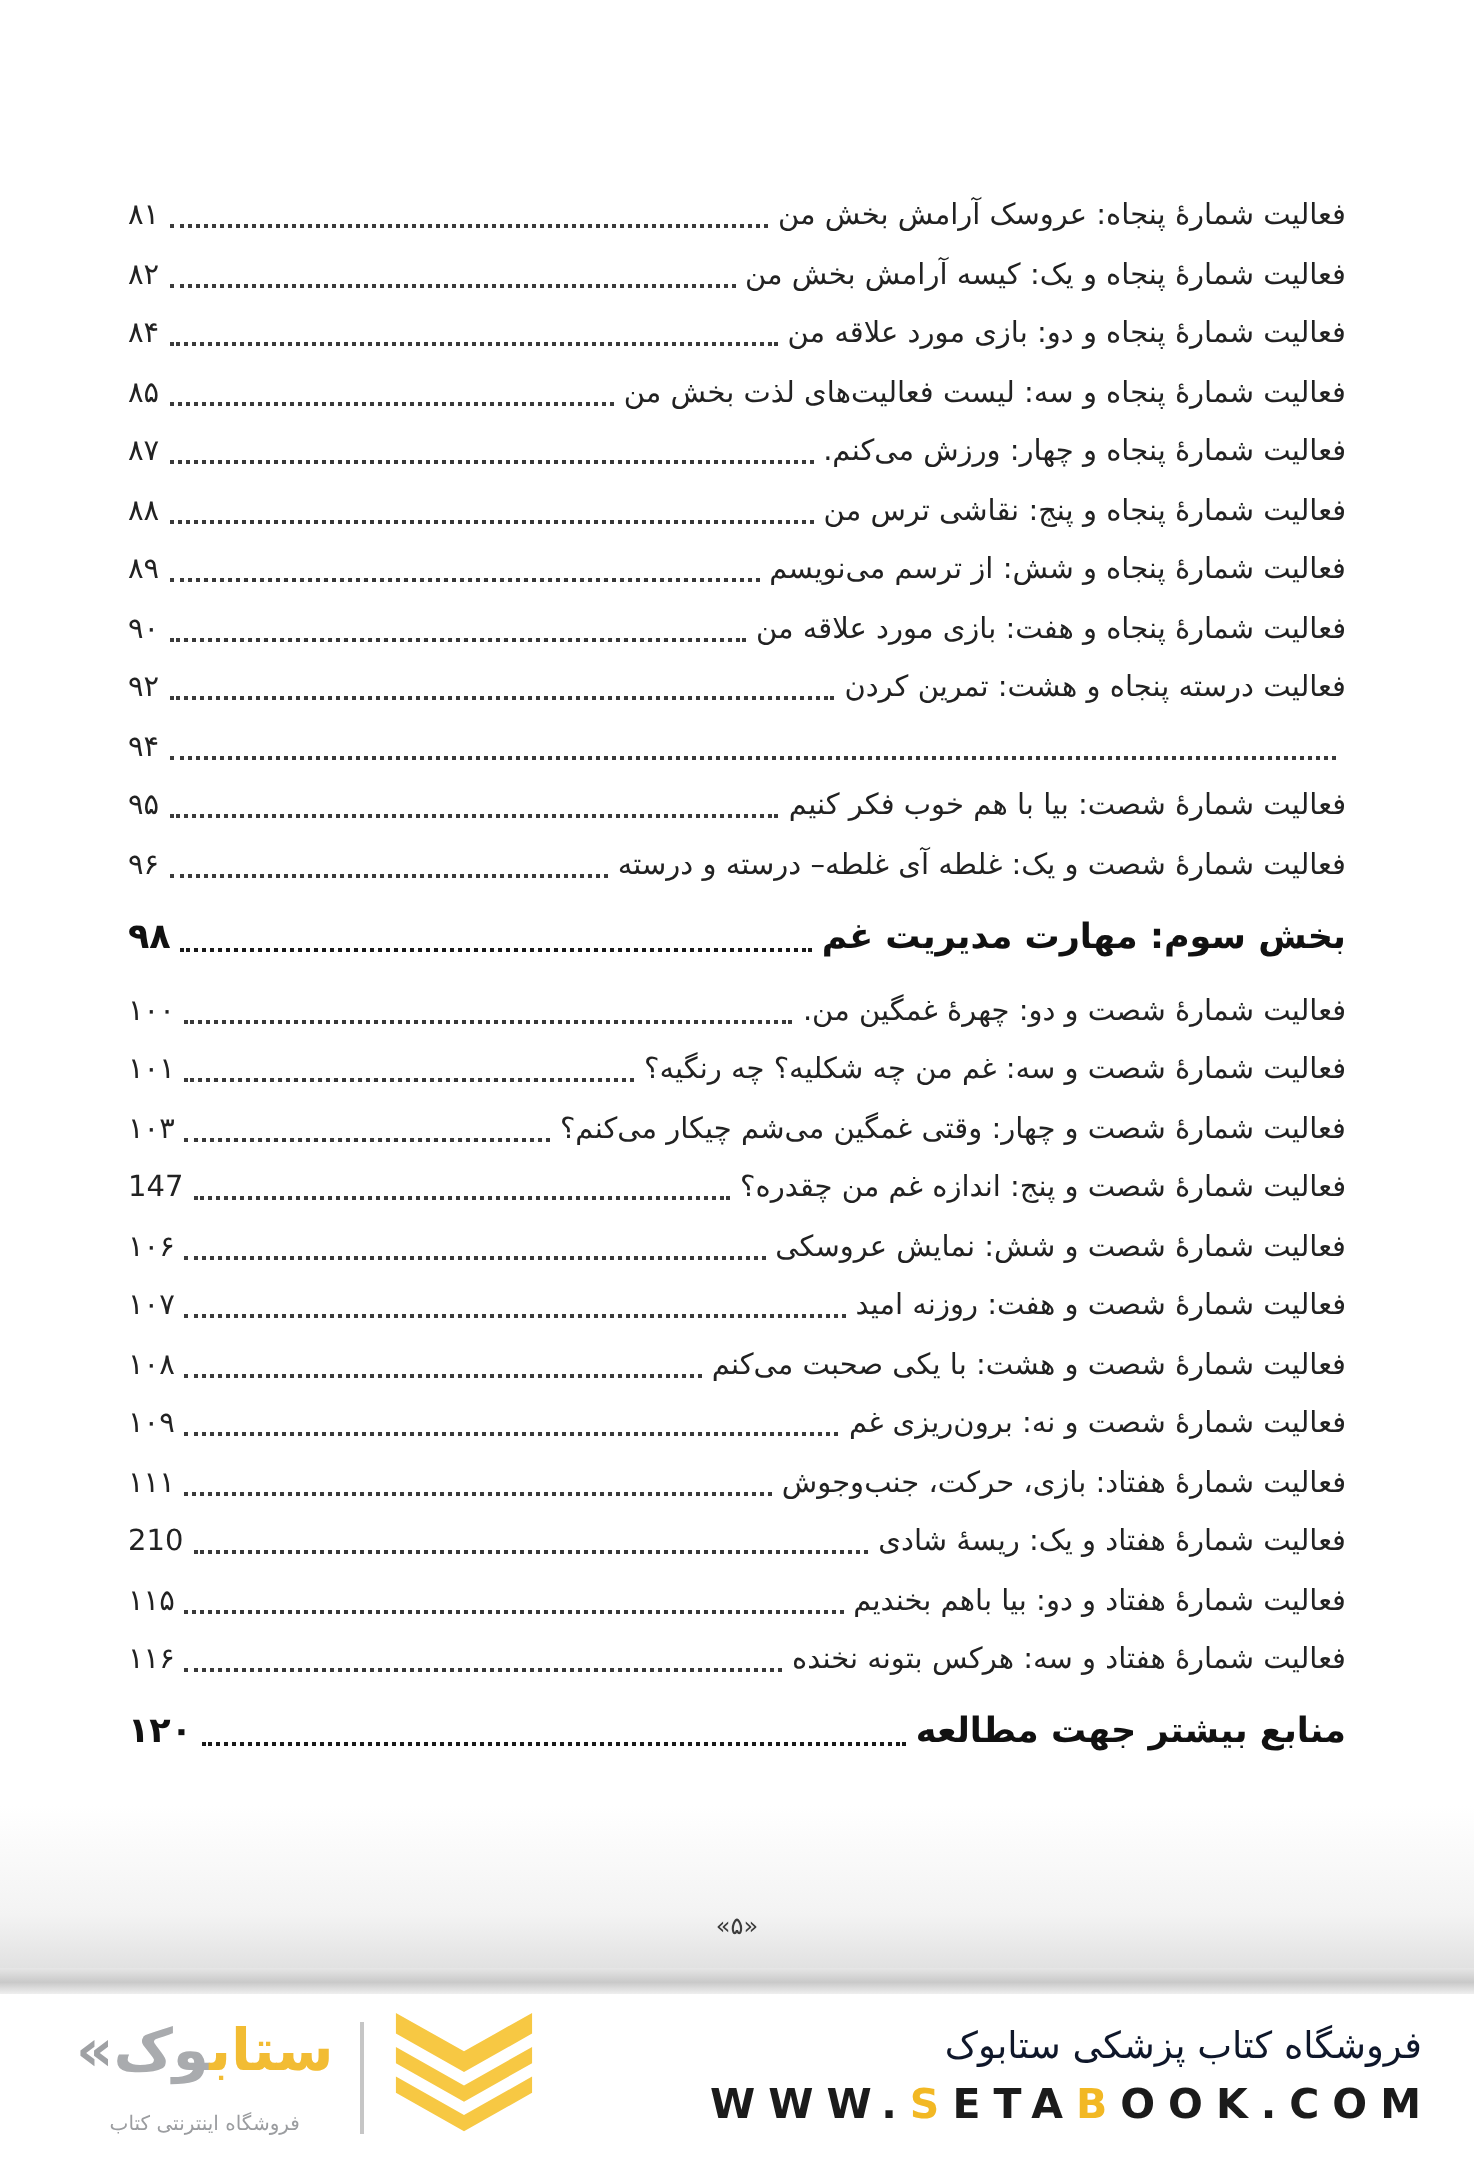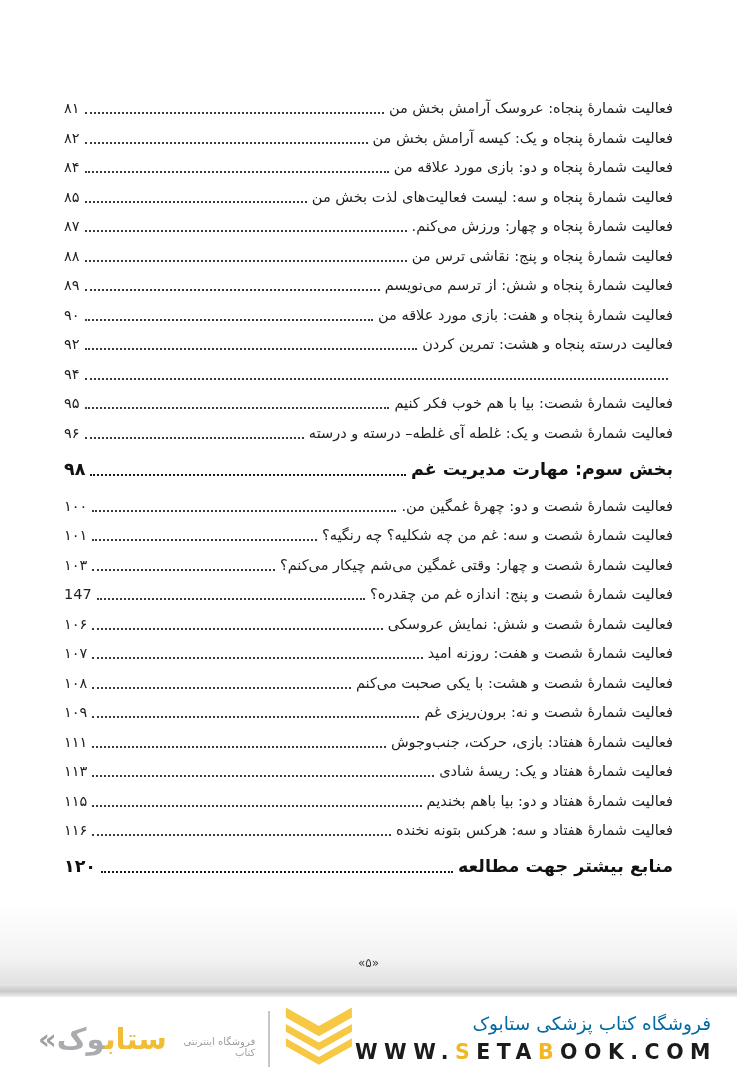--- a/index.html
+++ b/index.html
@@ -46,33 +46,33 @@
     background:linear-gradient(180deg,#e6e6e6 0%,#c9c9c9 55%,#efefef 100%);
   }
   
   .footer{
     position:absolute;top:997px;left:0;width:737px;height:83px;
     background:#ffffff;
     display:flex;align-items:center;justify-content:space-between;
     box-sizing:border-box;padding:0 26px 0 38px;
   }
   .brand{display:flex;align-items:center;}
-  .brand-text{display:flex;flex-direction:row;align-items:center;margin-right:13px;}
+  .brand-text{display:flex;flex-direction:column;align-items:center;margin-right:13px;}
   .wordmark{direction:rtl;font-size:29px;font-weight:bold;line-height:30px;white-space:nowrap;}
   .wm-main{color:#F2BC33;}
   .wm-tail{color:#A9ABAE;}
   .wm-quote{color:#9FA1A4;font-weight:bold;}
   .brand-subtitle{
     direction:rtl;font-size:10px;color:#9b9da0;margin-top:17px;letter-spacing:0;
   }
   .brand-divider{width:2px;height:56px;background:#c6c6c6;margin-right:13px;}
   .emblem{display:block;}
   .footer-right{text-align:right;}
   .store-title{
-    direction:rtl;font-size:18.5px;color:#0369a1;font-weight:500;
+    direction:rtl;font-size:18.5px;color:#0f172a;font-weight:500;
     line-height:26px;white-space:nowrap;
   }
   .website{
     direction:ltr;font-size:20.5px;font-weight:bold;letter-spacing:6.5px;
     line-height:30px;white-space:nowrap;margin-right:-6px;text-align:center;
   }
   .seg-dark{color:#1b1b1b;}
   .seg-yellow{color:#F2B824;}
 </style>
 </head>
@@ -185,21 +185,21 @@
         <span class="toc-page">۱۰۹</span>
       </div>
       <div class="toc-row">
         <span class="toc-title">فعالیت شمارۀ هفتاد: بازی، حرکت، جنب‌وجوش</span>
         <span class="leader"></span>
         <span class="toc-page">۱۱۱</span>
       </div>
       <div class="toc-row">
         <span class="toc-title">فعالیت شمارۀ هفتاد و یک: ریسۀ شادی</span>
         <span class="leader"></span>
-        <span class="toc-page">۱۱۳</span>
+        <span class="toc-page">210</span>
       </div>
       <div class="toc-row">
         <span class="toc-title">فعالیت شمارۀ هفتاد و دو: بیا باهم بخندیم</span>
         <span class="leader"></span>
         <span class="toc-page">۱۱۵</span>
       </div>
       <div class="toc-row">
         <span class="toc-title">فعالیت شمارۀ هفتاد و سه: هرکس بتونه نخنده</span>
         <span class="leader"></span>
         <span class="toc-page">۱۱۶</span>

